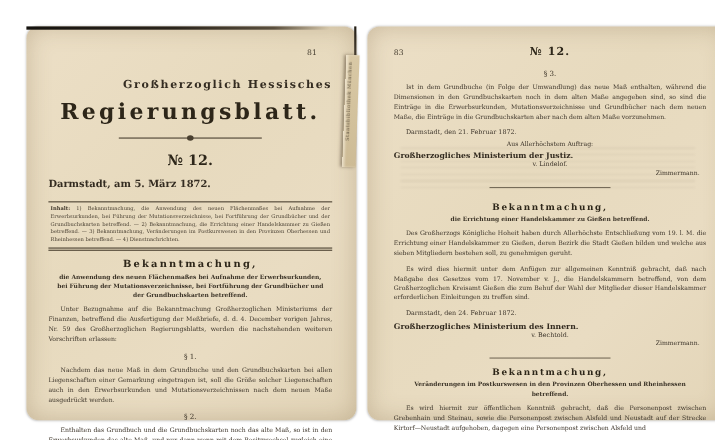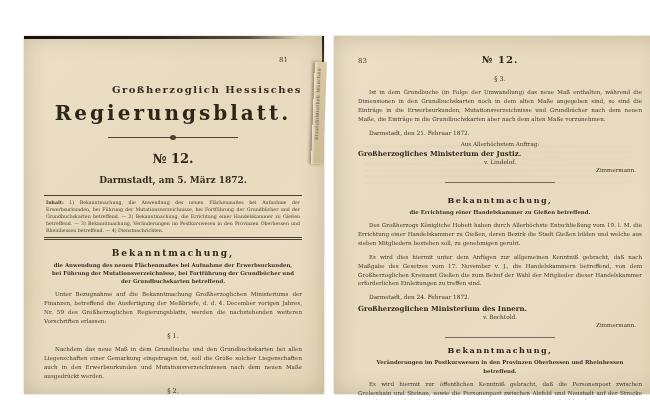--- a/index.html
+++ b/index.html
@@ -3,24 +3,25 @@
 <meta charset="utf-8">
 <style>
   html,body{margin:0;padding:0;}
   body{
     width:650px;height:400px;position:relative;overflow:hidden;
     background:#ffffff;
     font-family:"DejaVu Serif","Liberation Serif",serif;
     color:#3c342a;
   }
   .page{
-    position:absolute;top:36px;height:358px;
+    position:absolute;top:24px;height:358px;
     background:linear-gradient(135deg,#ecdfc6 0%,#e7dabe 40%,#e9dcc2 70%,#e3d5b8 100%);
     box-shadow:inset 0 0 22px rgba(110,85,50,.28), 0 0 2px rgba(0,0,0,.25);
     box-sizing:border-box;
+    border-radius:11px;
   }
   .page-left{left:24px;width:300px;padding:6px 22px 0 20px;}
   .page-right{left:334px;width:328px;padding:6px 20px 0 24px;}
 
   
   .scan-top-strip{
     position:absolute;top:0;left:0;right:0;height:3px;
     background:linear-gradient(90deg,#15120e 0%,#2a241c 45%,#5a4f3e 75%,rgba(90,79,62,0) 92%);
   }
   .edge-slip{
@@ -54,21 +55,21 @@
   }
   .ornament{
     position:relative;height:7px;margin:9px auto 0 auto;width:130px;
   }
   .ornament .bar{position:absolute;top:3px;left:0;right:0;height:1px;background:#4a4030;}
   .ornament .mid{
     position:absolute;top:1px;left:50%;width:6px;height:5px;margin-left:-3px;
     background:#4a4030;border-radius:50%;
   }
   .issue-no{text-align:center;font-weight:bold;font-size:13px;margin-top:10px;color:#2d2619;}
-  .dateline-main{text-align:center;font-weight:bold;font-size:9px;margin-top:9px;color:#342c21;}
+  .dateline-main{text-align:left;font-weight:bold;font-size:9px;margin-top:9px;color:#342c21;}
 
   
   .inhalt{
     margin-top:10px;border-top:1px solid #4a4030;border-bottom:3px double #4a4030;
     padding:2.5px 2px 3px 2px;
     font-size:4.7px;line-height:1.5;text-align:justify;color:#443b2e;
   }
   .inhalt b{font-weight:bold;}
 
   
@@ -154,21 +155,21 @@
   <div class="sig-counter">Zimmermann.</div>
 
   <div class="divider-short"></div>
 
   <div class="ann-heading-sm">Bekanntmachung,</div>
   <div class="ann-sub">die Errichtung einer Handelskammer zu Gießen betreffend.</div>
   <div class="body-para">Des Großherzogs Königliche Hoheit haben durch Allerhöchste Entschließung vom 19. l. M. die Errichtung einer Handelskammer zu Gießen, deren Bezirk die Stadt Gießen bilden und welche aus sieben Mitgliedern bestehen soll, zu genehmigen geruht.</div>
   <div class="body-para">Es wird dies hiermit unter dem Anfügen zur allgemeinen Kenntniß gebracht, daß nach Maßgabe des Gesetzes vom 17. November v. J., die Handelskammern betreffend, von dem Großherzoglichen Kreisamt Gießen die zum Behuf der Wahl der Mitglieder dieser Handelskammer erforderlichen Einleitungen zu treffen sind.</div>
   <div class="dateline">Darmstadt, den 24. Februar 1872.</div>
 
-  <div class="sig-ministry" style="margin-top:4px;">Großherzoglichen Ministerium des Innern.</div>
+  <div class="sig-ministry" style="margin-top:4px;">Großherzogliches Ministerium des Innern.</div>
   <div class="sig-name">v. Bechtold.</div>
   <div class="sig-counter">Zimmermann.</div>
 
   <div class="divider-short"></div>
 
   <div class="ann-heading-sm" style="margin-top:7px;">Bekanntmachung,</div>
   <div class="ann-sub">Veränderungen im Postkurswesen in den Provinzen Oberhessen und Rheinhessen betreffend.</div>
   <div class="body-para">Es wird hiermit zur öffentlichen Kenntniß gebracht, daß die Personenpost zwischen Grebenhain und Steinau, sowie die Personenpost zwischen Alsfeld und Neustadt auf der Strecke Kirtorf—Neustadt aufgehoben, dagegen eine Personenpost zwischen Alsfeld und</div>
 </div>
 

